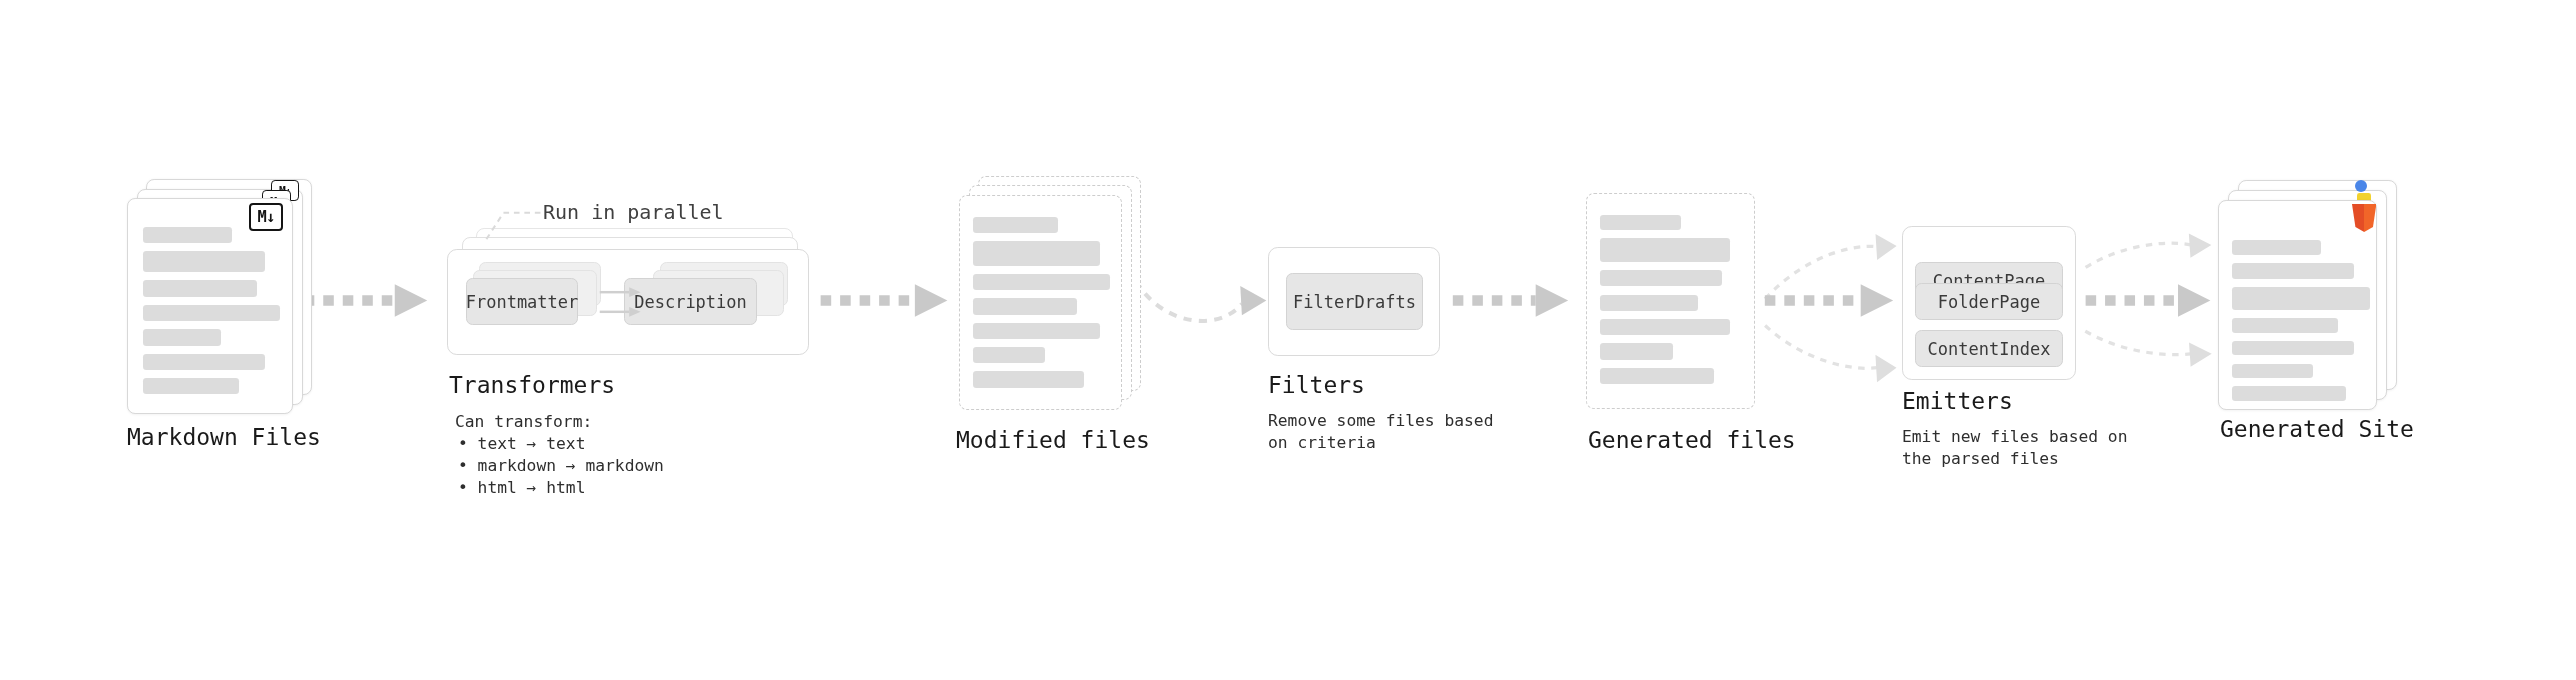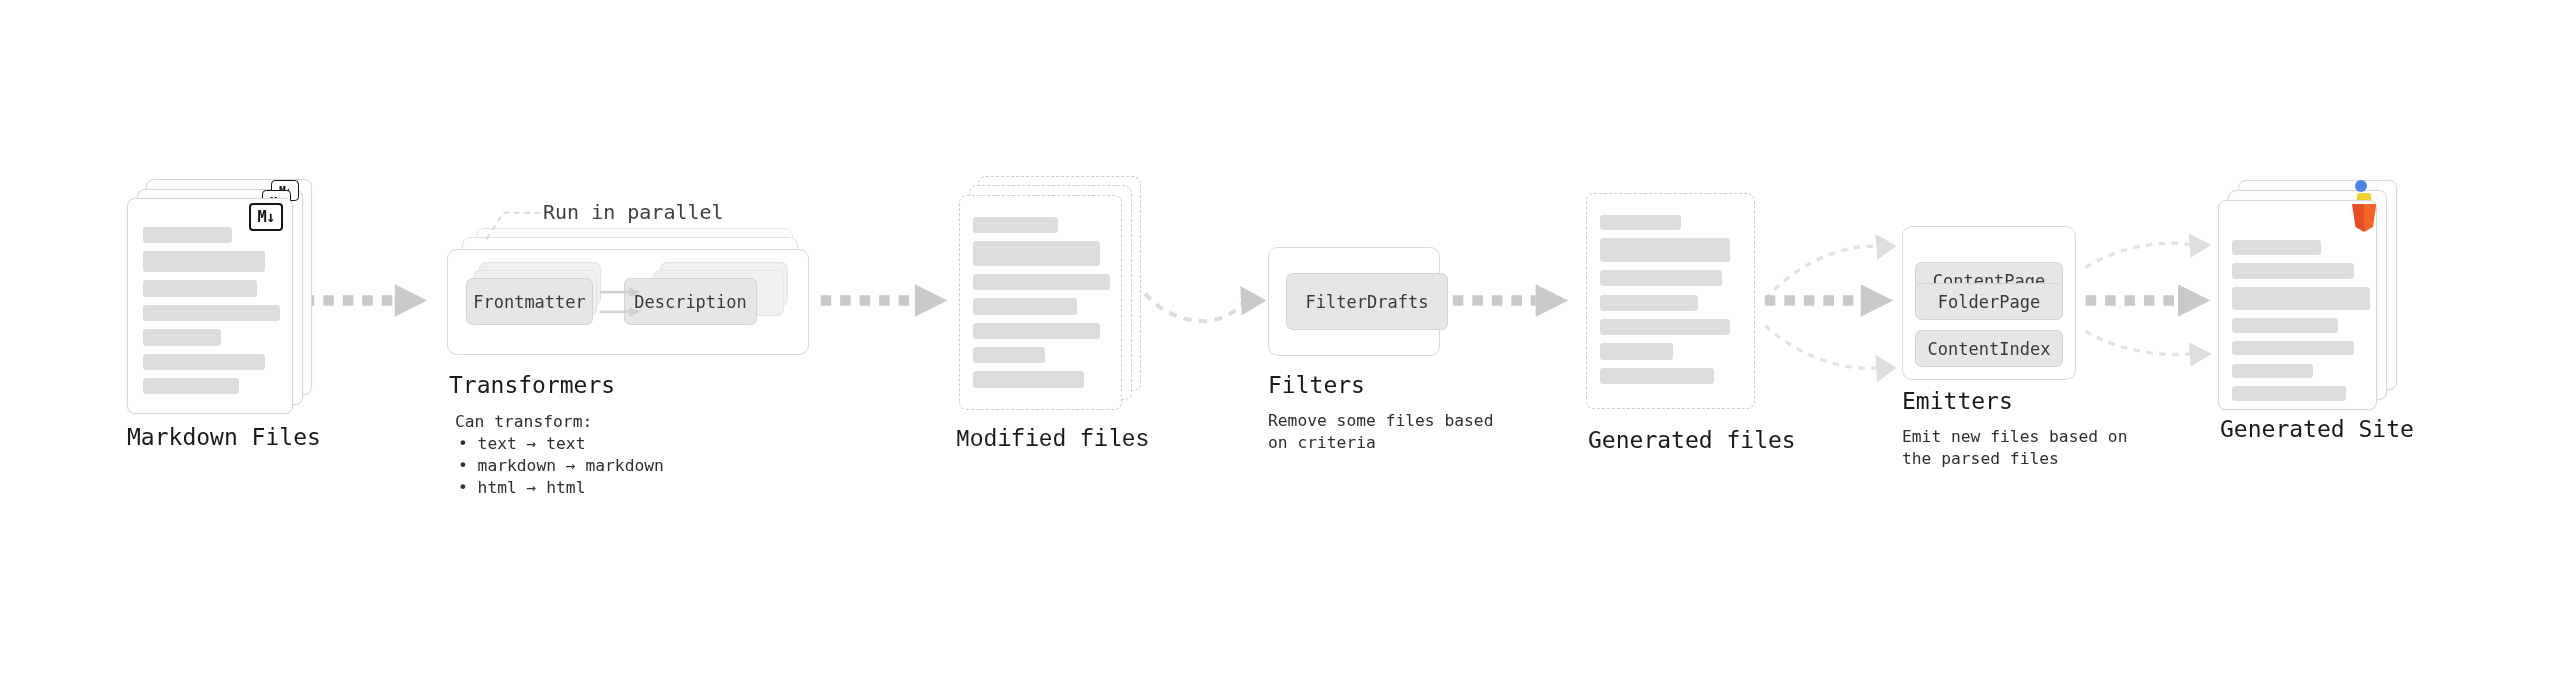--- a/index.html
+++ b/index.html
@@ -115,21 +115,21 @@
   <svg class="arrow" style="left:479px; top:208px;" width="65" height="37" viewBox="0 0 80 46">
     <path d="M 76 6 L 30 6 L 8 40" fill="none" stroke="#dadada" stroke-width="2.5" stroke-dasharray="7 6"></path>
   </svg>
   <div class="note" style="left:543px; top:200px;">Run in parallel</div>
 
   <div class="ghost-chip" style="left:479px; top:262px; width:122px; height:44px;"></div>
   <div class="ghost-chip" style="left:473px; top:270px; width:124px; height:46px;"></div>
   <div class="ghost-chip" style="left:660px; top:262px; width:128px; height:44px;"></div>
   <div class="ghost-chip" style="left:653px; top:270px; width:131px; height:46px;"></div>
 
-  <div class="chip" style="left:466px; top:278px; width:127px; height:47px;">Frontmatter</div>
+  <div class="chip" style="left:466px; top:278px; width:112px; height:47px;">Frontmatter</div>
   <div class="chip" style="left:624px; top:278px; width:133px; height:47px;">Description</div>
 
   <svg class="arrow" style="left:598px; top:284px;" width="46" height="36" viewBox="0 0 56 44">
     <line x1="2" y1="10" x2="38" y2="10" stroke="#cfcfcf" stroke-width="3"></line>
     <polygon points="38,4 52,10 38,16" fill="#cfcfcf"></polygon>
     <line x1="2" y1="34" x2="38" y2="34" stroke="#cfcfcf" stroke-width="3"></line>
     <polygon points="38,28 52,34 38,40" fill="#cfcfcf"></polygon>
   </svg>
 
   <div class="label" style="left:449px; top:372px;">Transformers</div>
@@ -144,24 +144,24 @@
     <div class="bars" style="padding:21px 13px 0;">
       <div class="bar" style="width:85px; height:16.3px;"></div>
       <div class="bar" style="width:127px; height:24.4px;"></div>
       <div class="bar" style="width:137px; height:16.3px;"></div>
       <div class="bar" style="width:104px; height:16.3px;"></div>
       <div class="bar" style="width:127px; height:16.3px;"></div>
       <div class="bar" style="width:72px; height:16.3px;"></div>
       <div class="bar" style="width:111px; height:16.3px;"></div>
     </div>
   </div>
-  <div class="label" style="left:956px; top:427px;font-family:Liberation Mono, monospace;">Modified files</div>
+  <div class="label" style="left:956px; top:427px;">Modified files</div>
 
   <div class="panel" style="left:1268px; top:247px; width:172px; height:109px;"></div>
-  <div class="chip" style="left:1286px; top:273px; width:162px; height:57px;">FilterDrafts</div>
+  <div class="chip" style="left:1286px; top:273px; width:137px; height:57px;">FilterDrafts</div>
   <div class="label" style="left:1268px; top:372px;">Filters</div>
   <div class="caption" style="left:1268px; top:410px;">Remove some files based
 on criteria</div>
 
   <div class="card dashed" style="left:1586px; top:193px; width:169px; height:216px;">
     <div class="bars" style="padding:21px 13px 0;">
       <div class="bar" style="width:81px; height:14.6px;"></div>
       <div class="bar" style="width:130px; height:24.4px;"></div>
       <div class="bar" style="width:122px; height:16.3px;"></div>
       <div class="bar" style="width:98px; height:16.3px;"></div>

